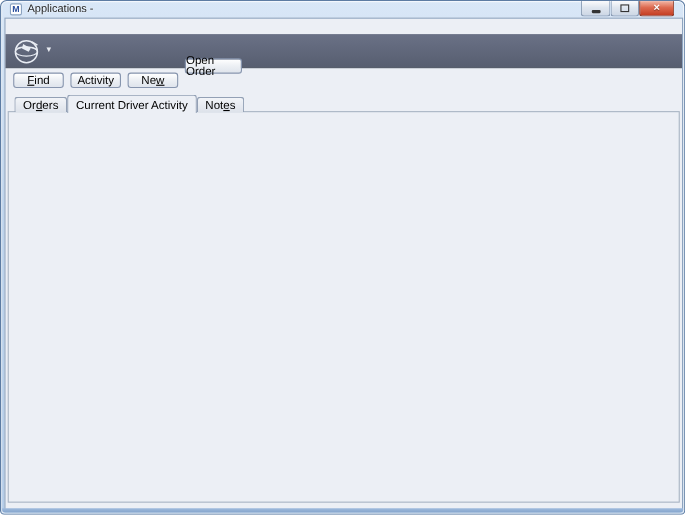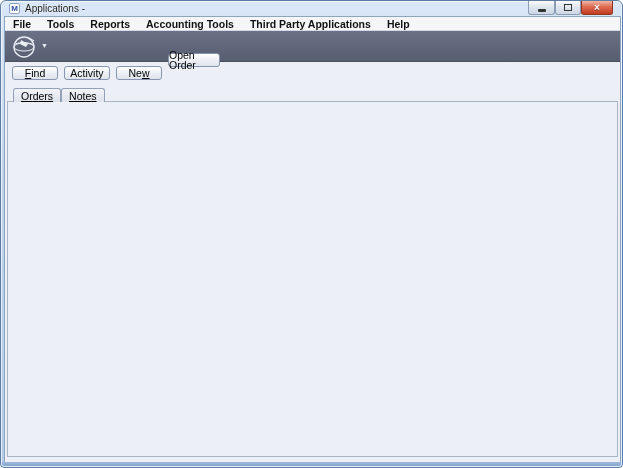--- a/index.html
+++ b/index.html
@@ -36,21 +36,21 @@
   .logo-caret{position:absolute;left:36px;top:11px;font-size:7px;color:#e8ebf1;cursor:pointer;}
   
   .btn{position:absolute;background:linear-gradient(#ffffff,#eef1f5 45%,#dfe4ec);
     border:1px solid #8795ae;border-radius:3px;font-size:10.5px;color:#000;
     display:flex;align-items:center;justify-content:center;cursor:pointer;line-height:1;}
   .btn u{text-decoration:underline;}
   .field{position:absolute;background:#fff;border:1px solid #b2b6bd;font-size:10.5px;color:#000;
     display:flex;align-items:center;padding:0 3px;overflow:hidden;white-space:nowrap;}
   .lbl{position:absolute;font-size:10.5px;color:#000;white-space:nowrap;}
   
-  .tabs{position:absolute;left:12px;top:85px;height:16px;display:flex;align-items:flex-end;z-index:3;text-decoration:underline;}
+  .tabs{position:absolute;left:12px;top:85px;height:16px;display:flex;align-items:flex-end;z-index:3;}
   .tab{font-size:10.5px;color:#000;padding:1px 7px 1px 7px;background:linear-gradient(#f2f4f8,#dde2ea);
     border:1px solid #93a0b5;border-bottom:none;border-radius:3px 3px 0 0;height:14px;cursor:pointer;white-space:nowrap;}
   .tab.active{background:#eceff5;height:17px;padding-top:3px;position:relative;z-index:4;margin-bottom:-1px;}
   
   .panel{position:absolute;left:6px;top:100px;width:611px;height:356px;background:#eceff5;border:1px solid #a9b4c4;z-index:2;}
   
   .gridwrap{position:absolute;left:96px;top:146px;width:510px;height:279px;background:#fdfdfe;
     border:1px solid #aab3c0;overflow:hidden;}
   .group-panel{height:14px;background:#9d9da0;color:#c9c9cc;font-size:10.5px;padding:1px 8px;
     white-space:nowrap;overflow:hidden;}
@@ -101,28 +101,20 @@
       <div class="winbtn maxb">
         <span class="glyph-max"></span>
       </div>
       <div class="winbtn closeb">
         <span class="glyph-close">×</span>
       </div>
     </div>
 
     <div class="client">
 
-      <div class="menubar">
-        <span class="mi">File</span>
-        <span class="mi">Tools</span>
-        <span class="mi">Reports</span>
-        <span class="mi">Accounting Tools</span>
-        <span class="mi">Third Party Applications</span>
-        <span class="mi">Help</span>
-      </div>
 
       <div class="darkbar">
         <div class="logo">
           <svg width="25" height="25" viewBox="0 0 25 25">
             <circle cx="12" cy="13" r="10" fill="none" stroke="#e9edf4" stroke-width="1.4"></circle>
             <ellipse cx="12" cy="13" rx="10" ry="4" fill="none" stroke="#e9edf4" stroke-width="1"></ellipse>
             <path d="M3 10 C8 8, 17 8, 22 11" fill="none" stroke="#e9edf4" stroke-width="1"></path>
             <path d="M9 6 l7 4 -2 3 -6 -3 z" fill="#e9edf4"></path>
             <path d="M17 4 l5 3" stroke="#e9edf4" stroke-width="1.4" fill="none"></path>
           </svg>
@@ -131,20 +123,21 @@
       </div>
 
       <div class="btn" style="left:7px;top:49px;width:46px;height:14px;"><u>F</u>ind</div>
       <div class="btn" style="left:59px;top:49px;width:46px;height:14px;">Activity</div>
       <div class="btn" style="left:111px;top:49px;width:46px;height:14px;">Ne<u>w</u></div>
       <div class="btn" style="left:163px;top:36px;width:52px;height:14px;">Open Order</div>
     </div>
 
     <div class="tabs">
       <div class="tab">Or<u>d</u>ers</div>
+      <div class="tab active">Current Driver Activity</div>
       <div class="tab">Not<u>e</u>s</div>
     </div>
 
     <div class="panel"></div>
 
     <div class="lbl" style="left:12px;top:105px;">Driver:</div>
     <div class="field" style="left:11px;top:116px;width:129px;height:15px;">
       <span>Luce, Jaden</span>
       <span class="combo-arrow">▼</span>
     </div>

